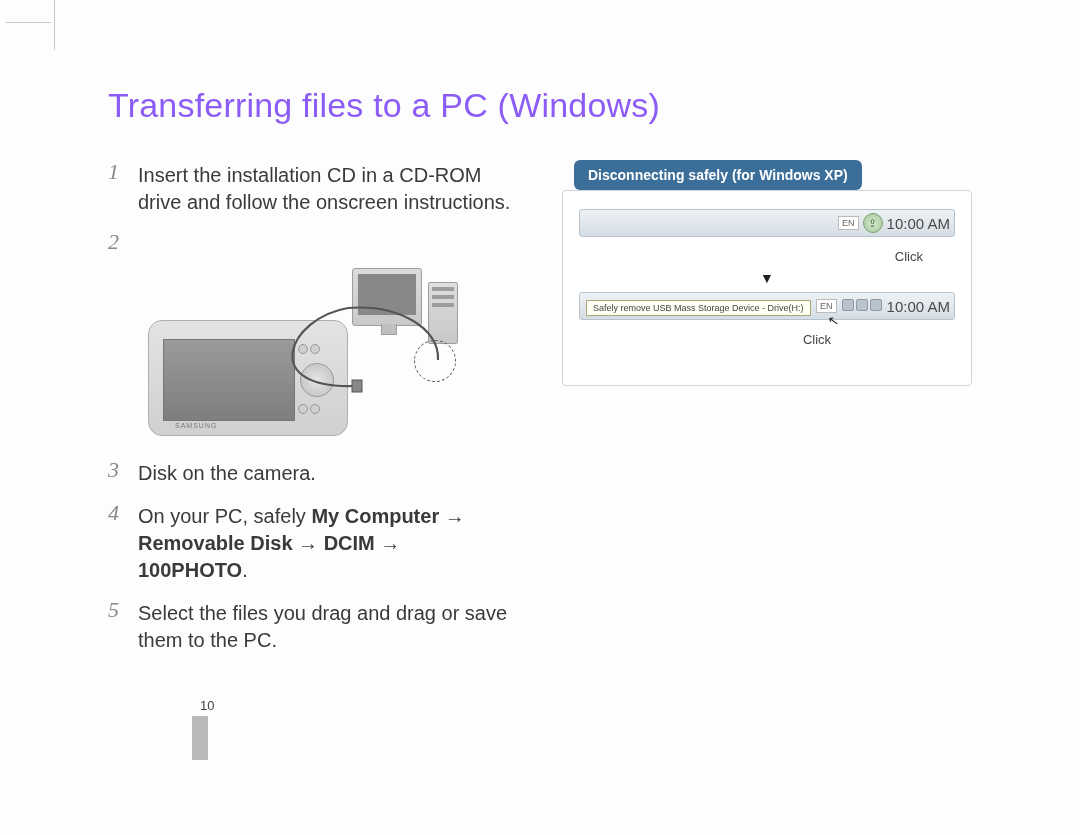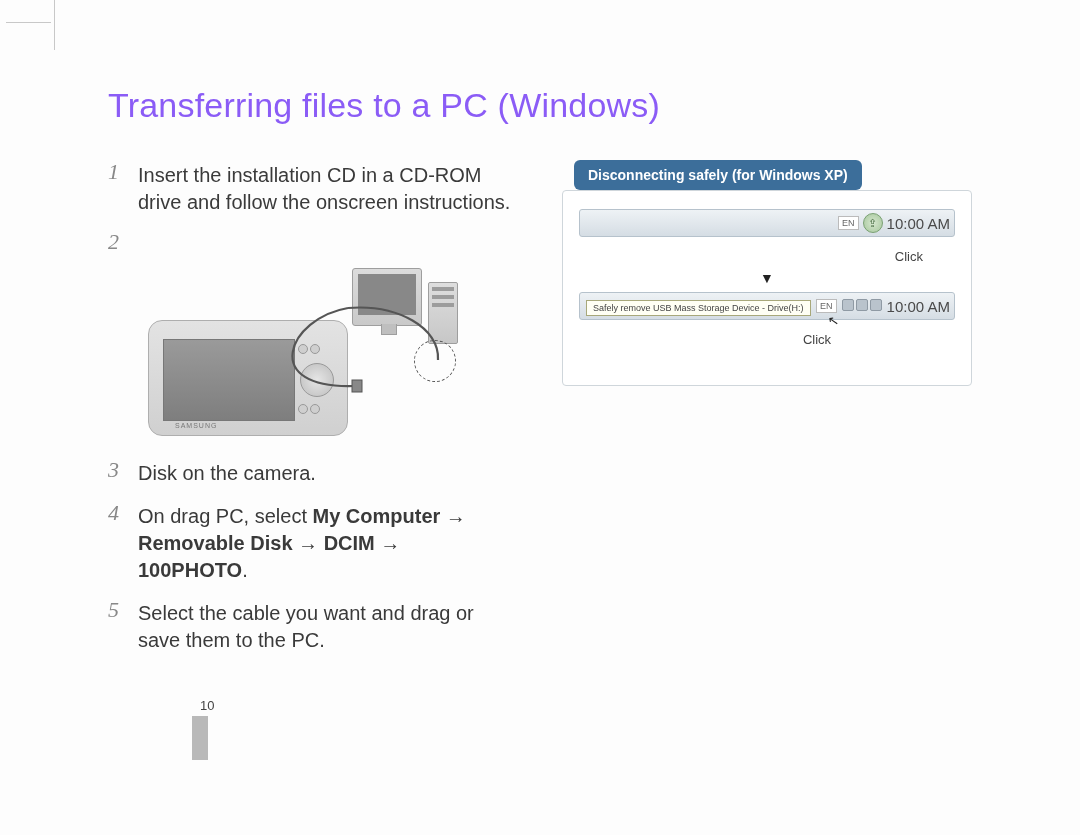--- a/index.html
+++ b/index.html
@@ -281,27 +281,27 @@
     </div>
 
     <div class="step-row">
       <div class="step-num">3</div>
       <div class="step-text">Disk on the camera.</div>
     </div>
 
     <div class="step-row">
       <div class="step-num">4</div>
       <div class="step-text">
-        <span>On drag PC, select </span><b>My Computer → Removable Disk → DCIM → 100PHOTO</b><span>.</span>
+        <span>On your PC, safely </span><b>My Computer → Removable Disk → DCIM → 100PHOTO</b><span>.</span>
       </div>
     </div>
 
     <div class="step-row">
       <div class="step-num">5</div>
-      <div class="step-text">Select the cable you want and drag or save them to the PC.</div>
+      <div class="step-text">Select the files you drag and drag or save them to the PC.</div>
     </div>
 
   </div>
 
   <div class="col-right">
     <div class="callout-head">Disconnecting safely (for Windows XP)</div>
     <div class="callout-box">
 
       <div class="tray">
         <div class="right">

